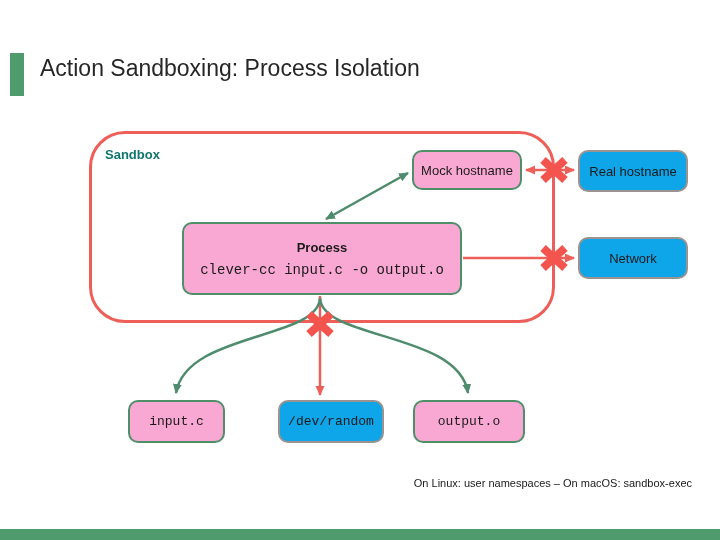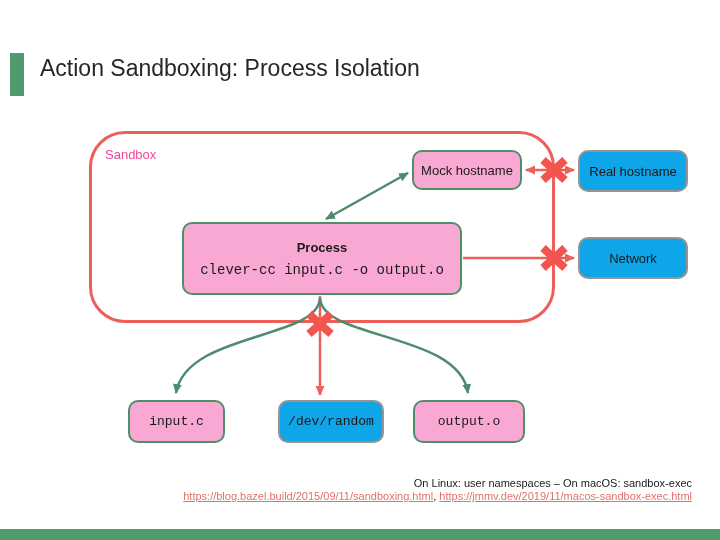--- a/index.html
+++ b/index.html
@@ -17,21 +17,21 @@
     font-size:23px;color:#262626;letter-spacing:0px;white-space:nowrap;
   }
   
   .sandbox{
     position:absolute;left:89px;top:131px;width:466px;height:192px;
     box-sizing:border-box;border:3px solid #ed5f58;border-radius:36px;
     background:transparent;
   }
   .sandbox-label{
     position:absolute;left:105px;top:147px;
-    font-size:13px;font-weight:normal;color:#ec4899;
+    font-size:13px;font-weight:bold;color:#0f766e;
   }
   
   .box{
     position:absolute;box-sizing:border-box;border-radius:10px;
     display:flex;align-items:center;justify-content:center;flex-direction:column;
     font-size:13px;color:#1a1a1a;text-align:center;
   }
   .box.green{background:#f9a8d4;border:2px solid #4f8f68;}
   .box.red{background:#0ea5e9;border:2px solid #9a938f;}
   .mono{font-family:"Liberation Mono",monospace;}
@@ -126,18 +126,15 @@
     <line x1="-11" y1="10" x2="11" y2="-10"></line>
   </g>
   <g transform="translate(320,324)" stroke="#f4544e" stroke-width="8" stroke-linecap="butt">
     <line x1="-11" y1="-10" x2="11" y2="10"></line>
     <line x1="-11" y1="10" x2="11" y2="-10"></line>
   </g>
 </svg>
 
 <div class="footer">
   <div>On Linux: user namespaces – On macOS: sandbox-exec</div>
-  <div>
-    <a>https://blog.bazel.build/2015/09/11/sandboxing.html</a><span>, </span><a>https://jmmv.dev/2019/11/macos-sandbox-exec.html</a>
-  </div>
 </div>
 
 <div class="bottom-bar"></div>
 
 </body></html>

